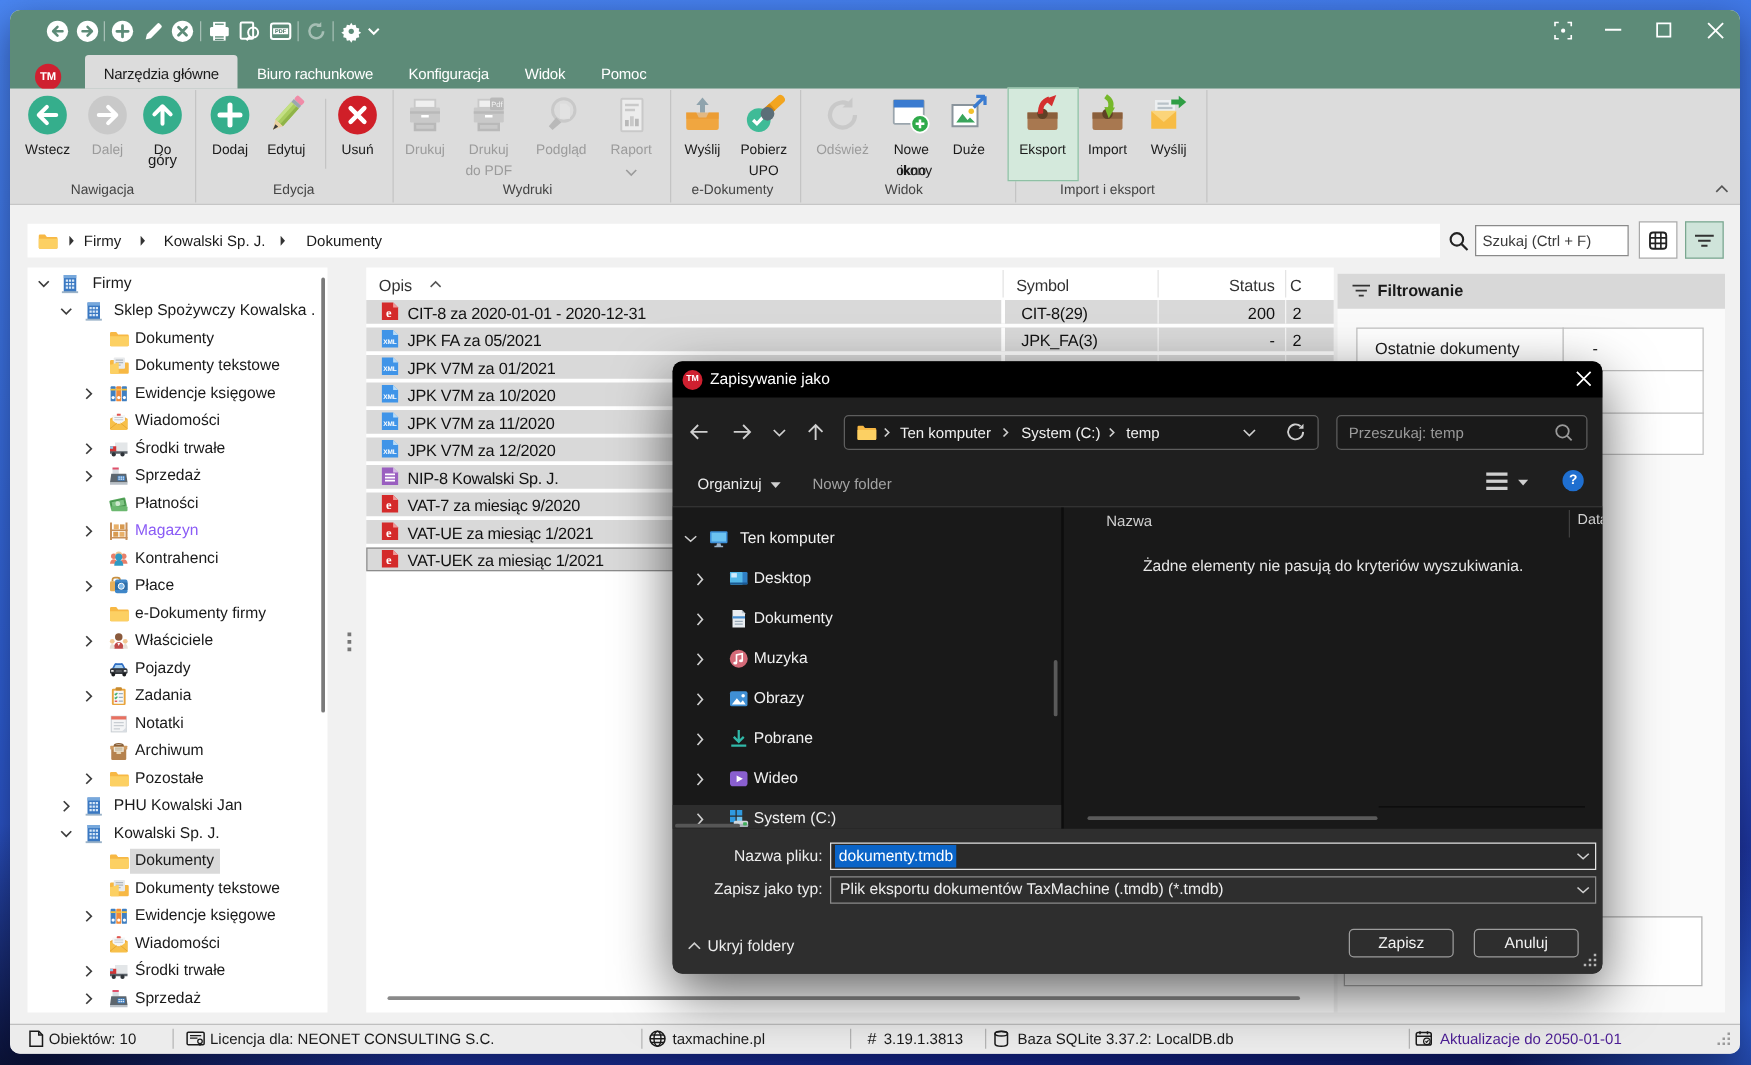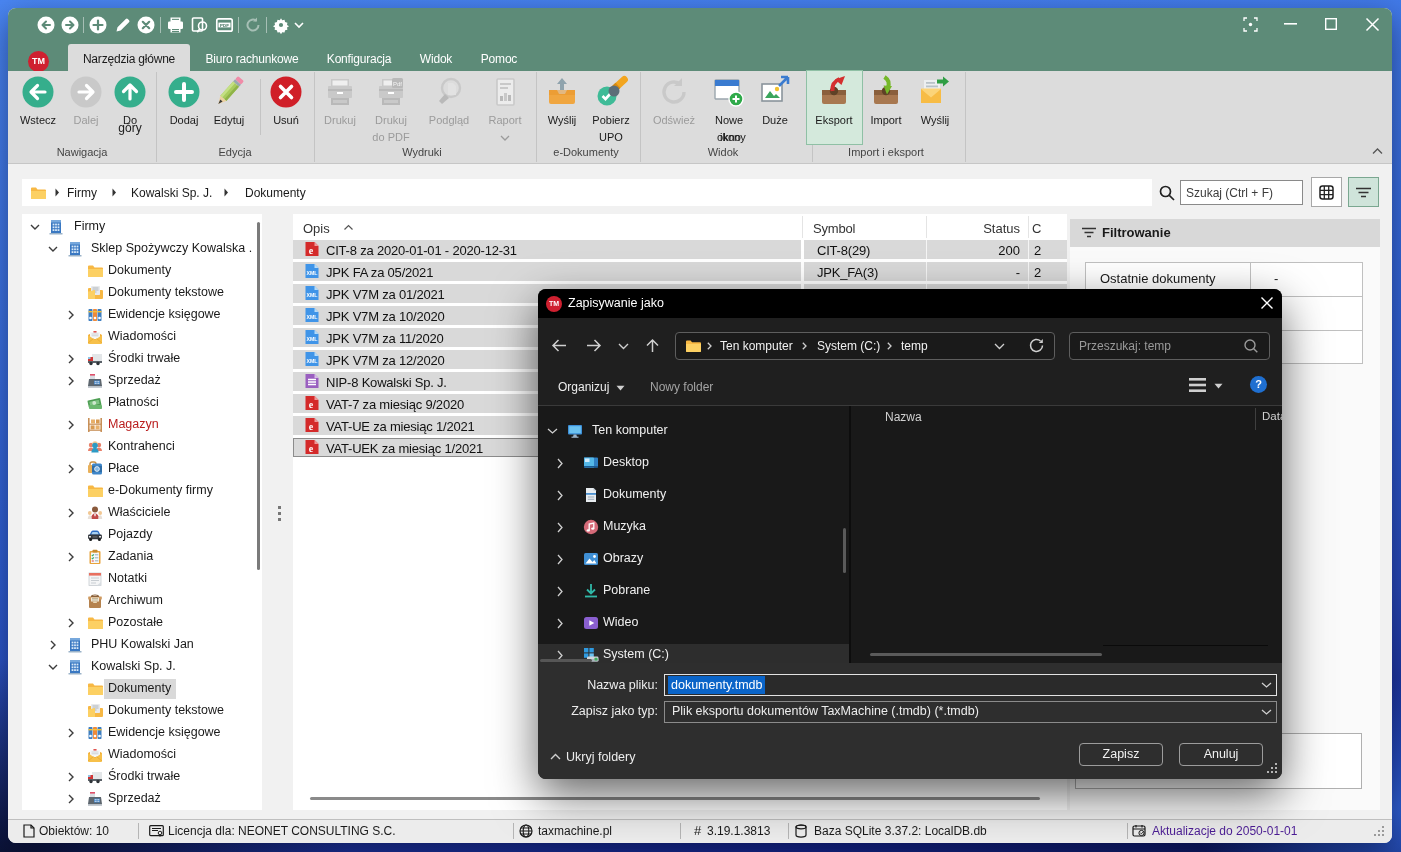--- a/index.html
+++ b/index.html
@@ -417,21 +417,21 @@
         <rect x="1" y="1" width="1.6" height="14"></rect>
         <rect x="13.4" y="1" width="1.6" height="14"></rect>
         <rect x="1" y="6.6" width="14" height="1.2"></rect>
         <rect x="1" y="12.6" width="14" height="1.2"></rect>
       </g>
       <rect x="4" y="2.5" width="4" height="4" fill="#e8b06a"></rect>
       <rect x="9" y="2.5" width="3.6" height="4" fill="#d89a50"></rect>
       <rect x="3.6" y="8.4" width="4" height="4" fill="#d89a50"></rect>
       <rect x="8.6" y="8.4" width="4" height="4" fill="#e8b06a"></rect>
     </svg>
-    <div class="t" style="left:100px;top:409px;font-size:12.5px;color:#b91c1c">Magazyn</div>
+    <div class="t" style="left:100px;top:409px;font-size:12.5px;color:#8b5cf6">Magazyn</div>
     <svg class="a" style="left:79px;top:431px" width="16" height="16" viewBox="0 0 16 16">
       <circle cx="4" cy="6" r="2.2" fill="#e8806a"></circle>
       <path d="M1 12c0-2.2 1.4-3.6 3-3.6S7 9.8 7 12z" fill="#e8806a"></path>
       <circle cx="12" cy="6" r="2.2" fill="#e8806a"></circle>
       <path d="M9 12c0-2.2 1.4-3.6 3-3.6s3 1.4 3 3.6z" fill="#e8806a"></path>
       <circle cx="8" cy="5" r="2.8" fill="#f2c894"></circle>
       <circle cx="8" cy="6.5" r="2.8" fill="#2e9ac4"></circle>
       <path d="M4.4 13.5c0-3 1.6-4.8 3.6-4.8s3.6 1.8 3.6 4.8z" fill="#2e9ac4"></path>
     </svg>
     <div class="t" style="left:100px;top:431px;font-size:12.5px;color:#1a1a1a">Kontrahenci</div>
@@ -978,20 +978,21 @@
       </g>
       <rect x="4" y="9.5" width="11.5" height="5" rx="1.4" fill="#cfd6dc"></rect>
       <rect x="4" y="12" width="11.5" height="2.5" rx="1" fill="#aab4bc"></rect>
       <rect x="11.5" y="10.8" width="3" height="2.6" rx="0.6" fill="#3fae5a"></rect>
     </svg>
     <div class="t" style="left:65px;top:358px;font-size:12.5px;color:#f0f0f0">System (C:)</div>
     <div class="a" style="left:305px;top:239px;width:3px;height:45px;background:#5a5a5a;border-radius:2px"></div>
     <div class="t" style="left:347px;top:121px;font-size:12px;color:#d0d0d0">Nazwa</div>
     <div class="a" style="left:717px;top:119px;width:1px;height:22px;background:#3f3f3f"></div>
     <div class="t" style="left:724px;top:121px;font-size:11.5px;color:#d0d0d0">Data</div>
+    <div class="t" style="left:313px;top:157px;width:431px;text-align:center;font-size:12.5px;color:#e6e6e6">Żadne elementy nie pasują do kryteriów wyszukiwania.</div>
     <div class="a" style="left:332px;top:364px;width:232px;height:3px;background:#5a5a5a;border-radius:2px"></div>
     <div class="a" style="left:565px;top:356px;width:165px;height:1px;background:#0a0a0a"></div>
     <div class="a" style="left:2px;top:370px;width:52px;height:3px;background:#565656;border-radius:2px"></div>
     <div class="a" style="left:0;top:374px;width:744px;height:116px;background:#2e2e2e"></div>
     <div class="t" style="left:20px;top:389px;width:100px;text-align:right;font-size:12.5px;color:#ededed">Nazwa pliku:</div>
     <div class="a" style="left:126px;top:385px;width:613px;height:22px;background:#2a2a2a;border:1px solid #e2e2e2;box-sizing:border-box"></div>
     <div class="a" style="left:130px;top:387px;width:97px;height:18px;background:#0a64c8"></div>
     <div class="t" style="left:133px;top:389px;font-size:12.5px;color:#fff">dokumenty.tmdb</div>
     <svg class="a" style="left:723px;top:393px" width="11" height="6" viewBox="0 0 11 6">
       <path d="M1 1l4.5 4L10 1" fill="none" stroke="#cfcfcf" stroke-width="1.3"></path>

